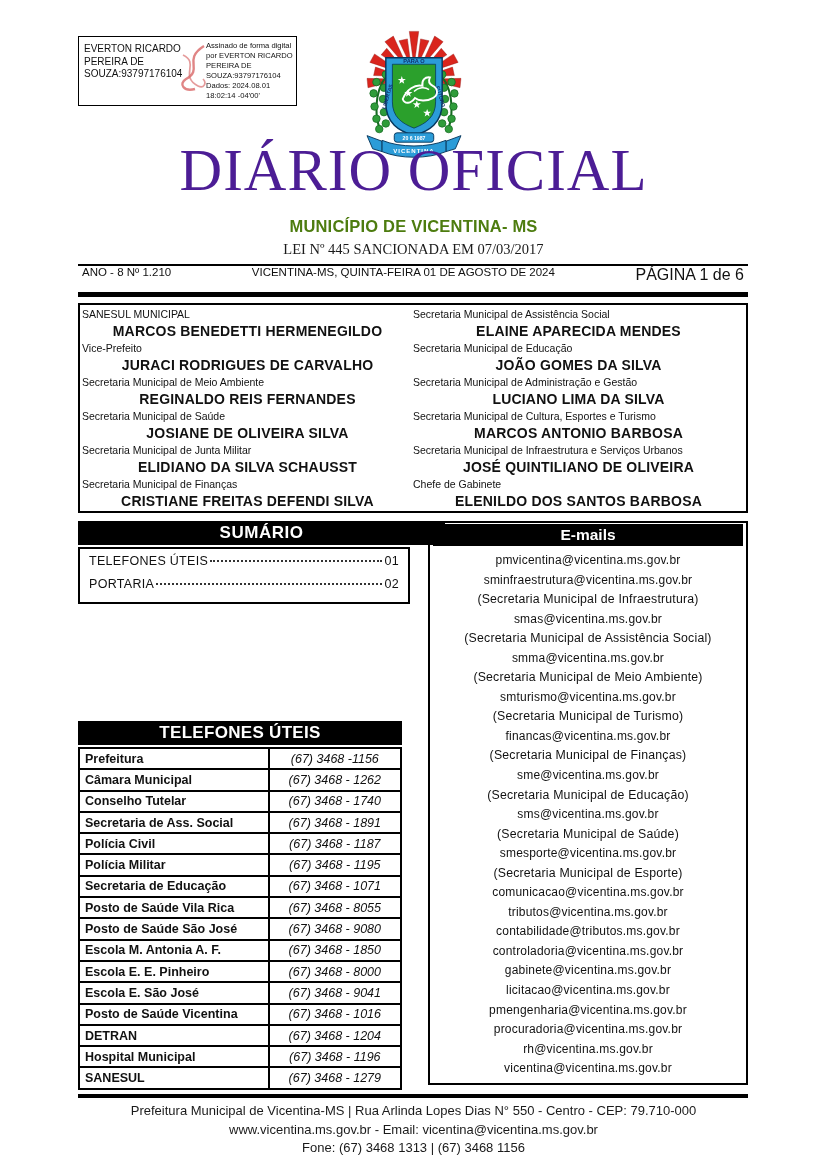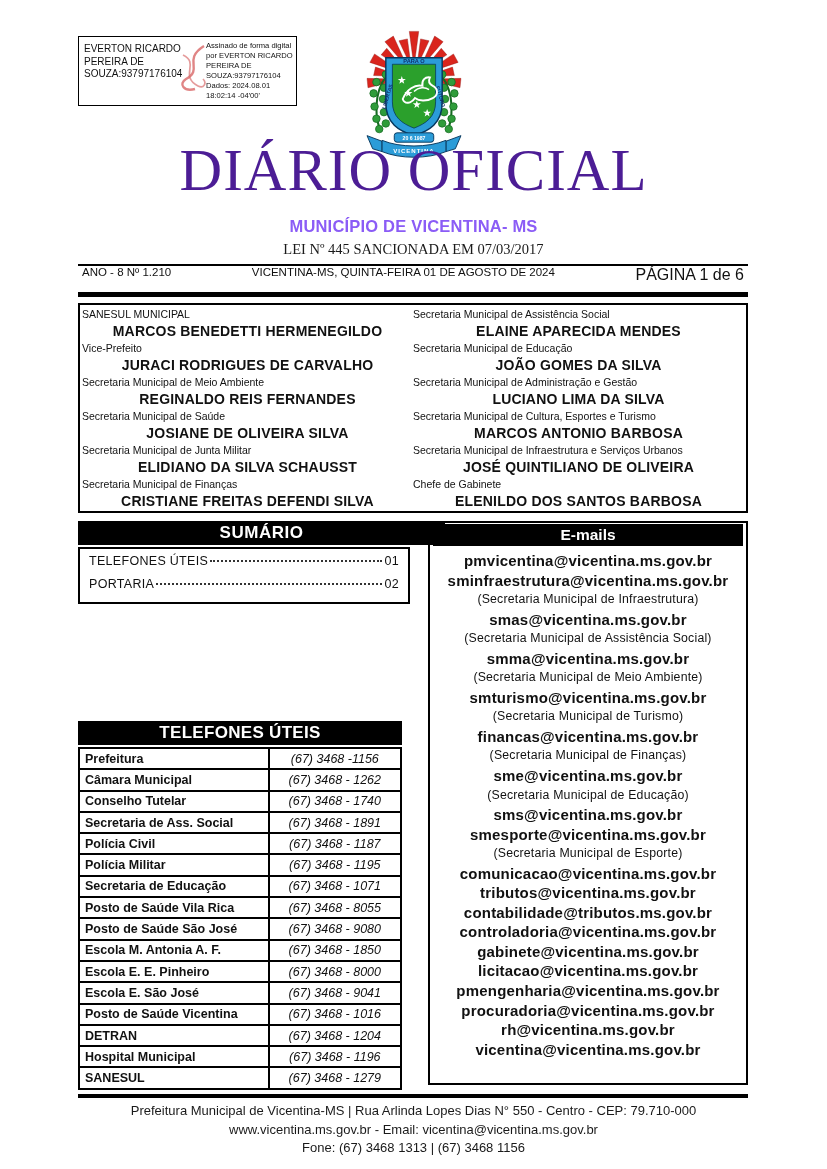--- a/index.html
+++ b/index.html
@@ -12,21 +12,21 @@
   .sig-left{width:104px;padding:6px 2px 2px 5px;font-size:10px;line-height:1.25;overflow-wrap:anywhere;}
   .sig-right{flex:1;padding:4px 2px 2px 16px;font-size:7.6px;line-height:1.32;overflow-wrap:anywhere;}
   .sig-flourish{position:absolute;left:94px;top:4px;}
 
   
   .crest{position:absolute;left:348px;top:22px;width:132px;height:139px;}
   .title{position:absolute;top:140px;left:0;width:100%;text-align:center;
          font-family:"Liberation Serif",serif;font-weight:normal;font-size:59px;line-height:1.05;
          letter-spacing:1px;color:#4c1d95;}
   .subtitle{position:absolute;top:217px;left:0;width:100%;text-align:center;font-size:16.5px;
-            font-weight:bold;letter-spacing:.2px;color:#8b5cf6;}
+            font-weight:bold;letter-spacing:.2px;color:#4d7c0f;}
   .lawline{position:absolute;top:241px;left:0;width:100%;text-align:center;
            font-family:"Liberation Serif",serif;font-size:14.5px;color:#1a1a1a;}
 
   
   .edition-bar{position:absolute;left:78px;top:264px;width:670px;height:33px;box-sizing:border-box;
                border-top:2px solid #000;border-bottom:5px solid #000;display:flex;align-items:flex-start;
                justify-content:space-between;padding:0 4px;}
   .ed-left,.ed-center{font-size:11.5px;}
   .ed-right{font-size:16px;}
 
@@ -56,21 +56,21 @@
   .tel-phone{width:41%;border-left:2px solid #000;font-style:italic;font-size:12.5px;
              display:flex;align-items:center;justify-content:center;}
 
   
   .email-box{position:absolute;left:428px;top:521px;width:320px;height:564px;border:2px solid #000;
              box-sizing:border-box;}
   .email-bar{margin:1px 3px 0 3px;background:#000;color:#fff;font-weight:bold;font-size:15.5px;
              text-align:center;line-height:22px;height:22px;}
   .email-body{padding-top:5px;text-align:center;}
   .em-line{line-height:19.55px;letter-spacing:.2px;white-space:nowrap;}
-  .em-line.email{font-weight:bold;font-size:15px;}
+  .em-line.email{font-weight:normal;font-size:12px;}
   .em-line.dept{font-size:12.3px;}
 
   
   .footer-rule{position:absolute;left:78px;top:1094px;width:670px;height:4px;background:#000;}
   .footer{position:absolute;top:1102px;left:0;width:100%;text-align:center;font-size:13px;
           line-height:18.5px;color:#1a1a1a;}
 </style>
 </head>
 <body>
 
@@ -352,20 +352,21 @@
         <div class="em-line email">financas@vicentina.ms.gov.br</div>
 
         <div class="em-line dept">(Secretaria Municipal de Finanças)</div>
 
         <div class="em-line email">sme@vicentina.ms.gov.br</div>
 
         <div class="em-line dept">(Secretaria Municipal de Educação)</div>
 
         <div class="em-line email">sms@vicentina.ms.gov.br</div>
 
+        <div class="em-line dept">(Secretaria Municipal de Saúde)</div>
 
         <div class="em-line email">smesporte@vicentina.ms.gov.br</div>
 
         <div class="em-line dept">(Secretaria Municipal de Esporte)</div>
 
         <div class="em-line email">comunicacao@vicentina.ms.gov.br</div>
 
         <div class="em-line email">tributos@vicentina.ms.gov.br</div>
 
         <div class="em-line email">contabilidade@tributos.ms.gov.br</div>

